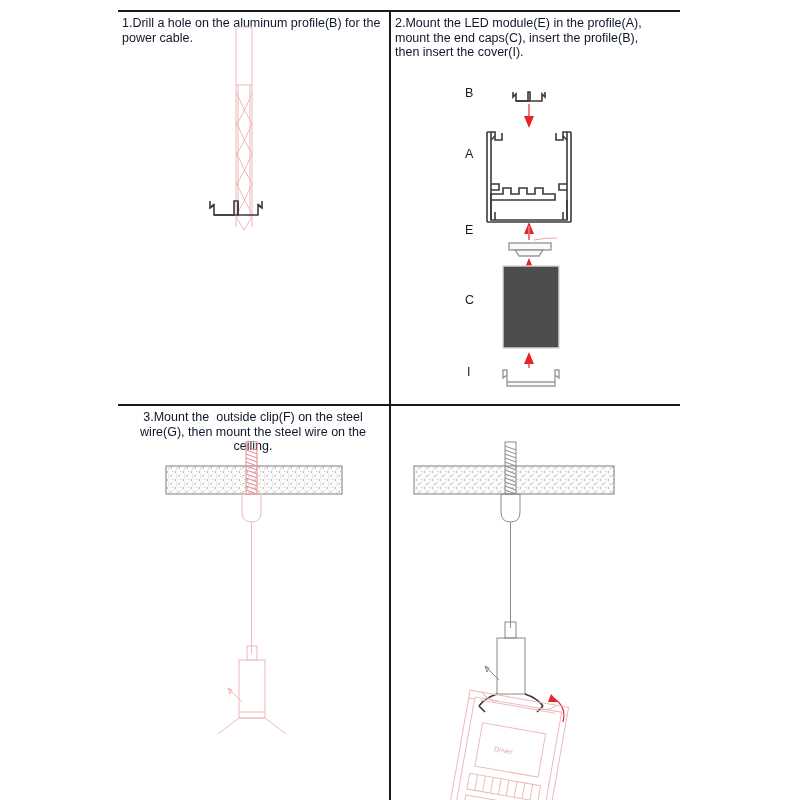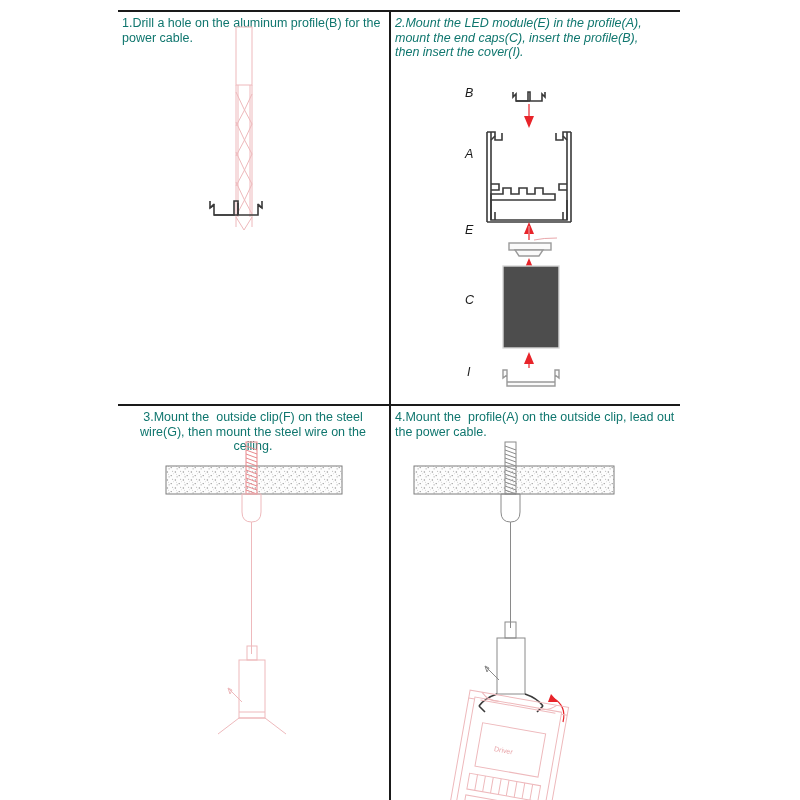--- a/index.html
+++ b/index.html
@@ -8,26 +8,26 @@
 
   
   .rule{position:absolute;background:#1a1a1a;}
   #rule-top{left:118px;top:10px;width:562px;height:2px;}
   #rule-mid{left:118px;top:404px;width:562px;height:2px;}
   #rule-vert{left:389px;top:10px;width:2px;height:790px;}
 
   
   .panel{position:absolute;}
   #panel-1{left:118px;top:12px;width:271px;height:392px;}
-  #panel-2{left:391px;top:12px;width:289px;height:392px;font-style:italic;}
+  #panel-2{left:391px;top:12px;width:289px;height:392px;}
   #panel-3{left:118px;top:406px;width:271px;height:394px;text-align:center;}
   #panel-4{left:391px;top:406px;width:289px;height:394px;}
 
   .caption{position:absolute;left:4px;top:4px;width:262px;
-           font-size:12.5px;line-height:14.5px;color:#0f766e;white-space:pre-wrap;}
+           font-size:12.5px;line-height:14.5px;color:#0f172a;white-space:pre-wrap;}
   #panel-2 .caption,#panel-4 .caption{width:280px;}
 
   .stage{position:absolute;left:0;top:0;width:100%;height:100%;}
   svg{display:block;overflow:visible;}
 
   .lbl{position:absolute;font-size:12.5px;color:#1a1a1a;}
 
   
   .pink{fill:none;stroke:#eeb9bc;stroke-width:1;}
   .pink2{fill:none;stroke:#e9a7ab;stroke-width:1;}
@@ -200,21 +200,20 @@
           <path class="pink" d="M110 282 L114 284 L112 288 Z"></path>
           <path class="pink" d="M121 306 L147 306"></path>
           <path class="pink" d="M121 312 L100 328 M147 312 L168 328"></path>
           <path class="pink" d="M121 312 L147 312"></path>
         </g>
       </svg>
     </div>
   </div>
 
   <div class="panel" id="panel-4">
-    <div class="caption">4.Mount the  profile(A) on the outside clip, lead out the power cable.</div>
     <div class="stage">
       <svg width="289" height="394" viewBox="0 0 289 394">
         <defs>
           <pattern id="speck4" width="8" height="8" patternUnits="userSpaceOnUse">
             <rect width="8" height="8" fill="#fdfdfd"></rect>
             <circle cx="1.4" cy="2" r="0.75" fill="#9a9a9a"></circle>
             <circle cx="5.2" cy="5.6" r="0.7" fill="#8d8d8d"></circle>
             <circle cx="6.6" cy="1.2" r="0.55" fill="#a8a8a8"></circle>
             <circle cx="3.1" cy="6.8" r="0.6" fill="#a2a2a2"></circle>
             <circle cx="2.5" cy="4.2" r="0.45" fill="#b4b4b4"></circle>

